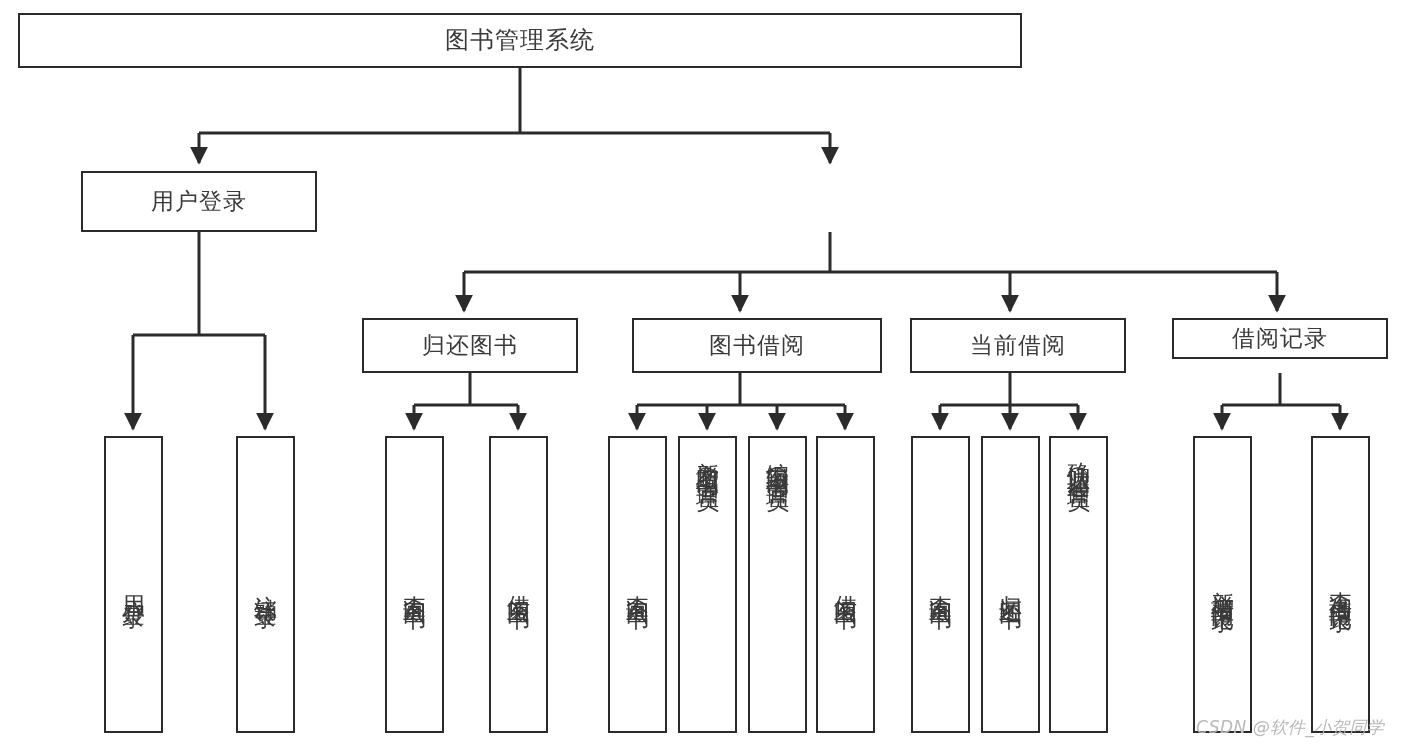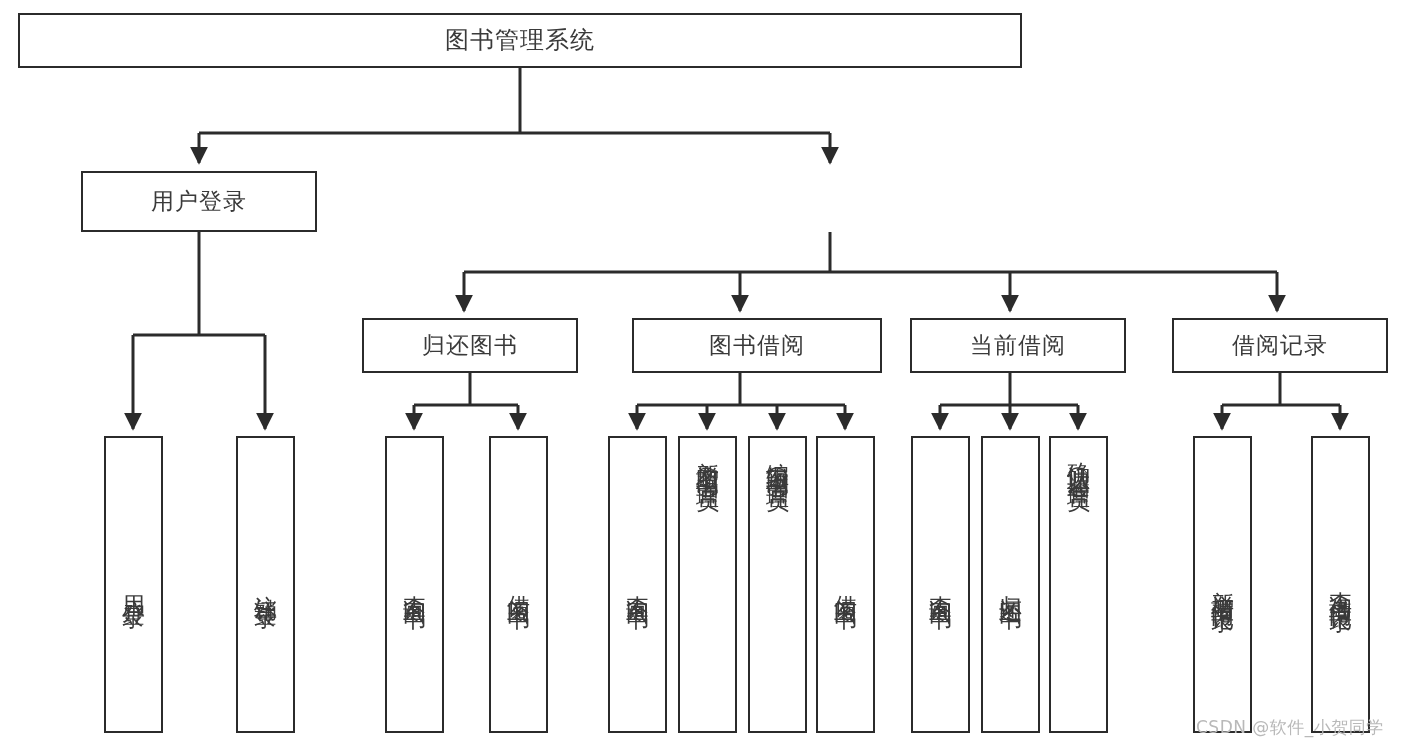--- a/index.html
+++ b/index.html
@@ -61,20 +61,21 @@
     align-items:center;
     padding-top:0;
   }
   .watermark{
     position:absolute;
     color:#b9b9b9;
     font-size:17px;
     letter-spacing:0.5px;
     white-space:nowrap;
     user-select:none;
+    font-style:italic;
   }
 </style>
 </head>
 <body>
 
 <div id="canvas">
 
   <svg id="edges" viewBox="0 0 1405 747" xmlns="http://www.w3.org/2000/svg">
     <defs>
       <marker id="arrow" viewBox="0 0 10 10" refX="9" refY="5" markerWidth="6" markerHeight="6" orient="auto-start-reverse">
@@ -143,21 +144,21 @@
   </div>
 
   <div class="node horiz" style="left:632px;top:318px;width:250px;height:55px;">
     <span class="label">图书借阅</span>
   </div>
 
   <div class="node horiz" style="left:910px;top:318px;width:216px;height:55px;">
     <span class="label">当前借阅</span>
   </div>
 
-  <div class="node horiz" style="left:1172px;top:318px;width:216px;height:55px;">
+  <div class="node horiz" style="left:1172px;top:318px;width:216px;height:41px;">
     <span class="label">借阅记录</span>
   </div>
 
   <div class="node vert centered" style="left:104px;top:436px;width:59px;height:297px;">
     <span class="label">用户登录</span>
   </div>
 
   <div class="node vert centered" style="left:236px;top:436px;width:59px;height:297px;">
     <span class="label">注销登录</span>
   </div>

